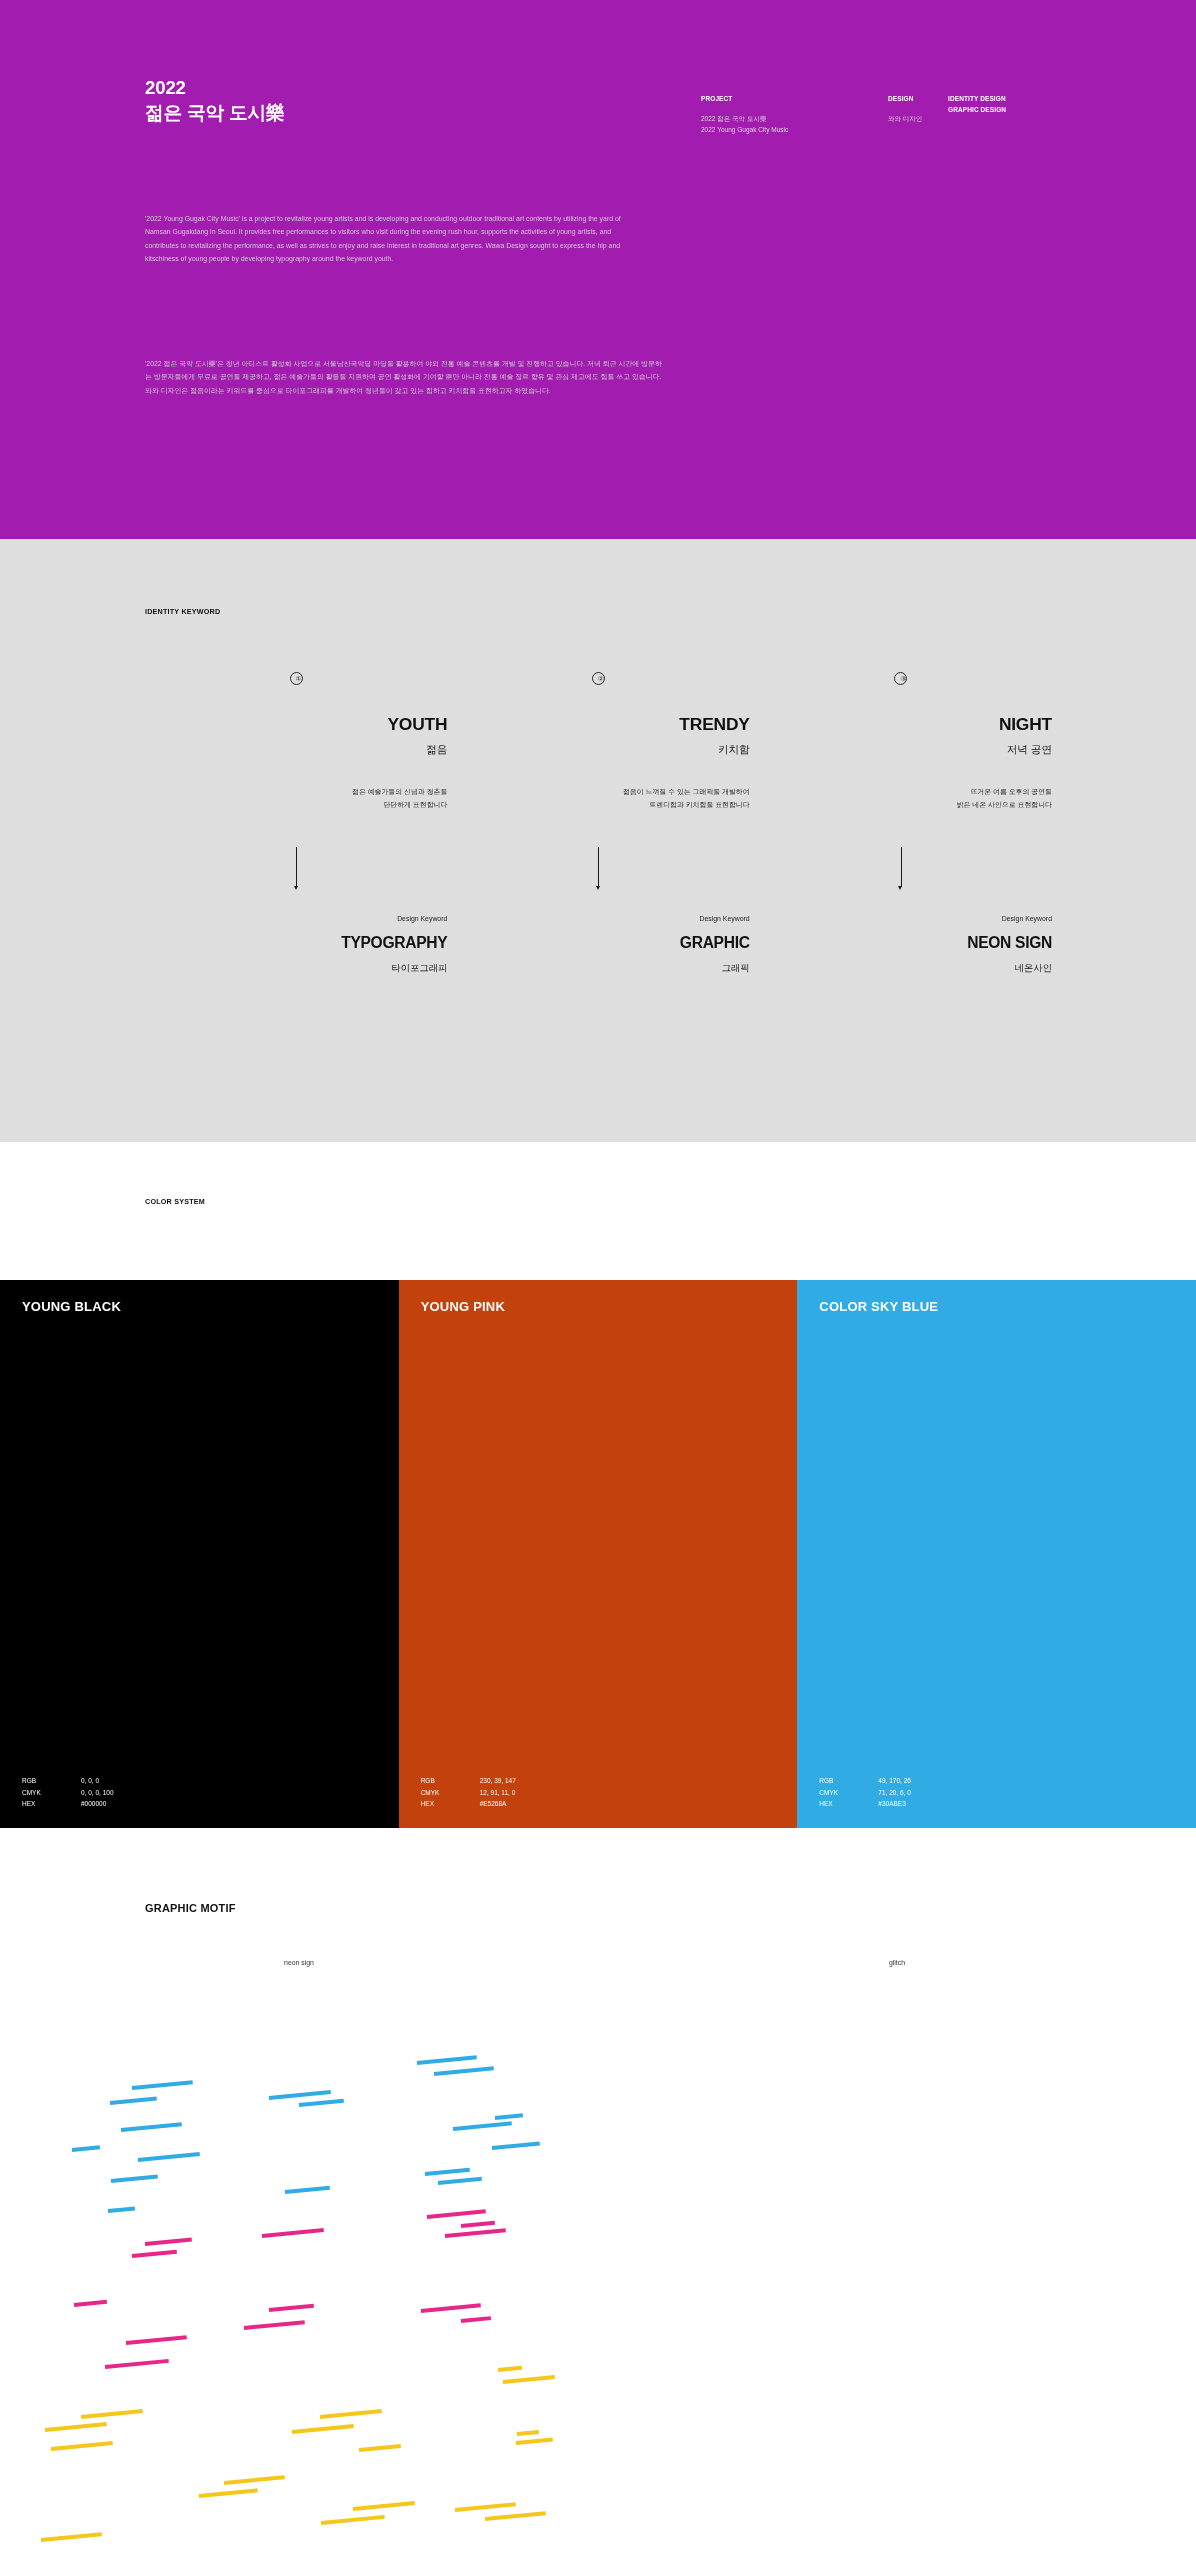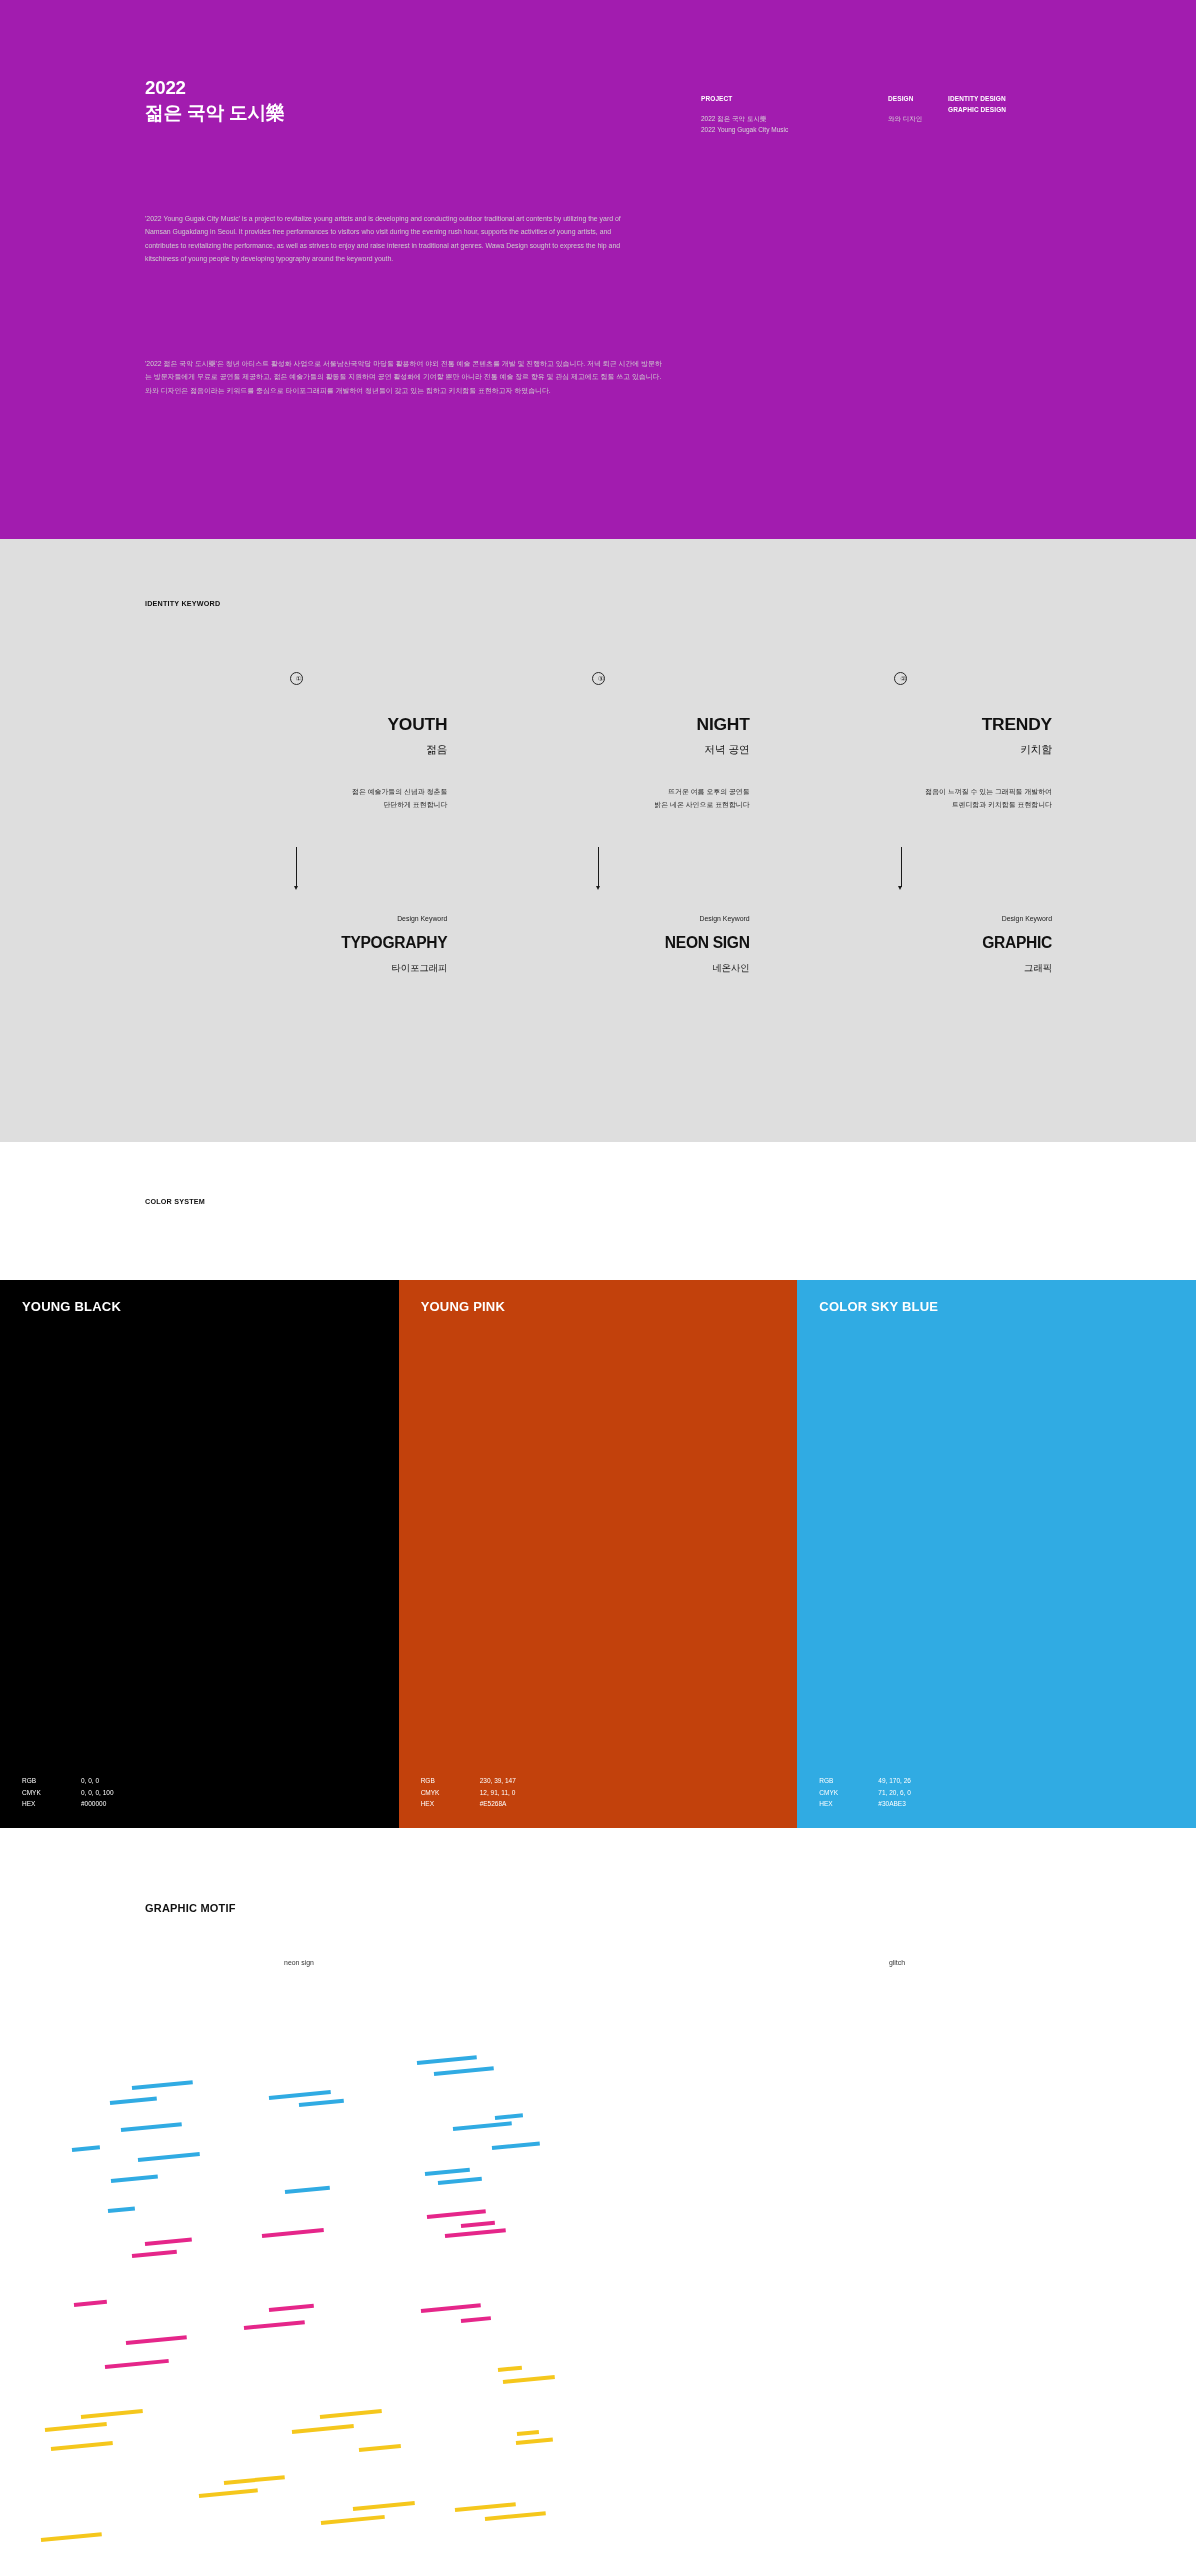--- a/index.html
+++ b/index.html
@@ -311,58 +311,58 @@
         <div class="meta-head">IDENTITY DESIGN
 GRAPHIC DESIGN</div>
       </div>
     </div>
 
     <p class="hero-para en">'2022 Young Gugak City Music' is a project to revitalize young artists and is developing and conducting outdoor traditional art contents by utilizing the yard of Namsan Gugakdang in Seoul. It provides free performances to visitors who visit during the evening rush hour, supports the activities of young artists, and contributes to revitalizing the performance, as well as strives to enjoy and raise interest in traditional art genres. Wawa Design sought to express the hip and kitschiness of young people by developing typography around the keyword youth.</p>
     <p class="hero-para ko">'2022 젊은 국악 도시樂'은 청년 아티스트 활성화 사업으로 서울남산국악당 마당을 활용하여 야외 전통 예술 콘텐츠를 개발 및 진행하고 있습니다. 저녁 퇴근 시간에 방문하는 방문자들에게 무료로 공연을 제공하고, 젊은 예술가들의 활동을 지원하며 공연 활성화에 기여할 뿐만 아니라 전통 예술 장르 향유 및 관심 제고에도 힘을 쓰고 있습니다. 와와 디자인은 젊음이라는 키워드를 중심으로 타이포그래피를 개발하여 청년들이 갖고 있는 힙하고 키치함을 표현하고자 하였습니다.</p>
   </section>
 
   <section class="identity">
-    <div class="sec-label" style="top:60px;">IDENTITY KEYWORD</div>
+    <div class="sec-label" style="top:68px;">IDENTITY KEYWORD</div>
 
     <div class="kw-grid" style="top:133px;">
 
       <div class="kw-col">
         <div class="kw-num">①</div>
         <div class="kw-en">YOUTH</div>
         <div class="kw-ko">젊음</div>
         <div class="kw-desc">젊은 예술가들의 신념과 청춘을
 단단하게 표현합니다</div>
         <div class="kw-arrow"></div>
         <div class="dk-label">Design Keyword</div>
         <div class="dk-en">TYPOGRAPHY</div>
         <div class="dk-ko">타이포그래피</div>
       </div>
 
       <div class="kw-col">
+        <div class="kw-num">②</div>
+        <div class="kw-en">TRENDY</div>
+        <div class="kw-ko">키치함</div>
+        <div class="kw-desc">젊음이 느껴질 수 있는 그래픽을 개발하여
+트렌디함과 키치함을 표현합니다</div>
+        <div class="kw-arrow"></div>
+        <div class="dk-label">Design Keyword</div>
+        <div class="dk-en">GRAPHIC</div>
+        <div class="dk-ko">그래픽</div>
+      </div>
+
+      <div class="kw-col">
         <div class="kw-num">③</div>
         <div class="kw-en">NIGHT</div>
         <div class="kw-ko">저녁 공연</div>
         <div class="kw-desc">뜨거운 여름 오후의 공연을
 밝은 네온 사인으로 표현합니다</div>
         <div class="kw-arrow"></div>
         <div class="dk-label">Design Keyword</div>
         <div class="dk-en">NEON SIGN</div>
         <div class="dk-ko">네온사인</div>
-      </div>
-
-      <div class="kw-col">
-        <div class="kw-num">②</div>
-        <div class="kw-en">TRENDY</div>
-        <div class="kw-ko">키치함</div>
-        <div class="kw-desc">젊음이 느껴질 수 있는 그래픽을 개발하여
-트렌디함과 키치함을 표현합니다</div>
-        <div class="kw-arrow"></div>
-        <div class="dk-label">Design Keyword</div>
-        <div class="dk-en">GRAPHIC</div>
-        <div class="dk-ko">그래픽</div>
       </div>
 
     </div>
   </section>
 
   <section class="colorsys">
     <div class="sec-label2" style="top:55px;">COLOR SYSTEM</div>
 
     <div class="swatches" style="top:138px;">
 

